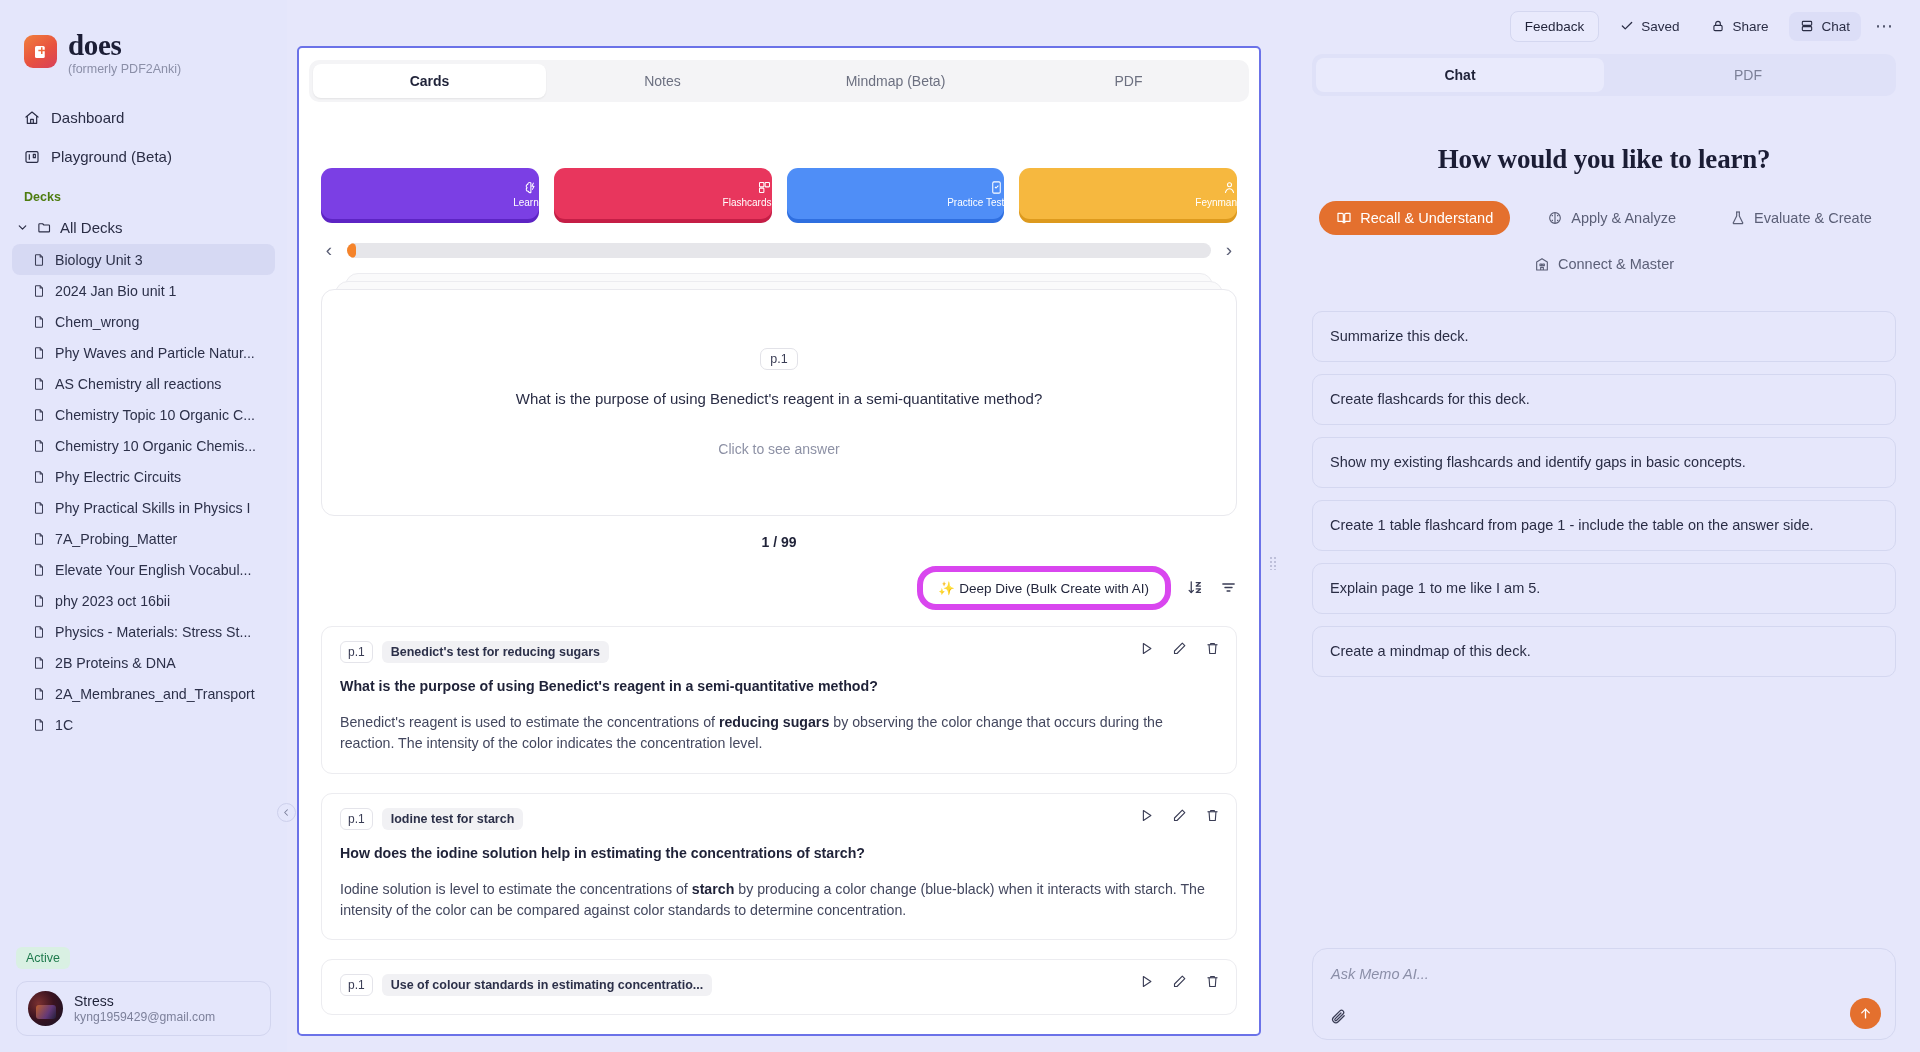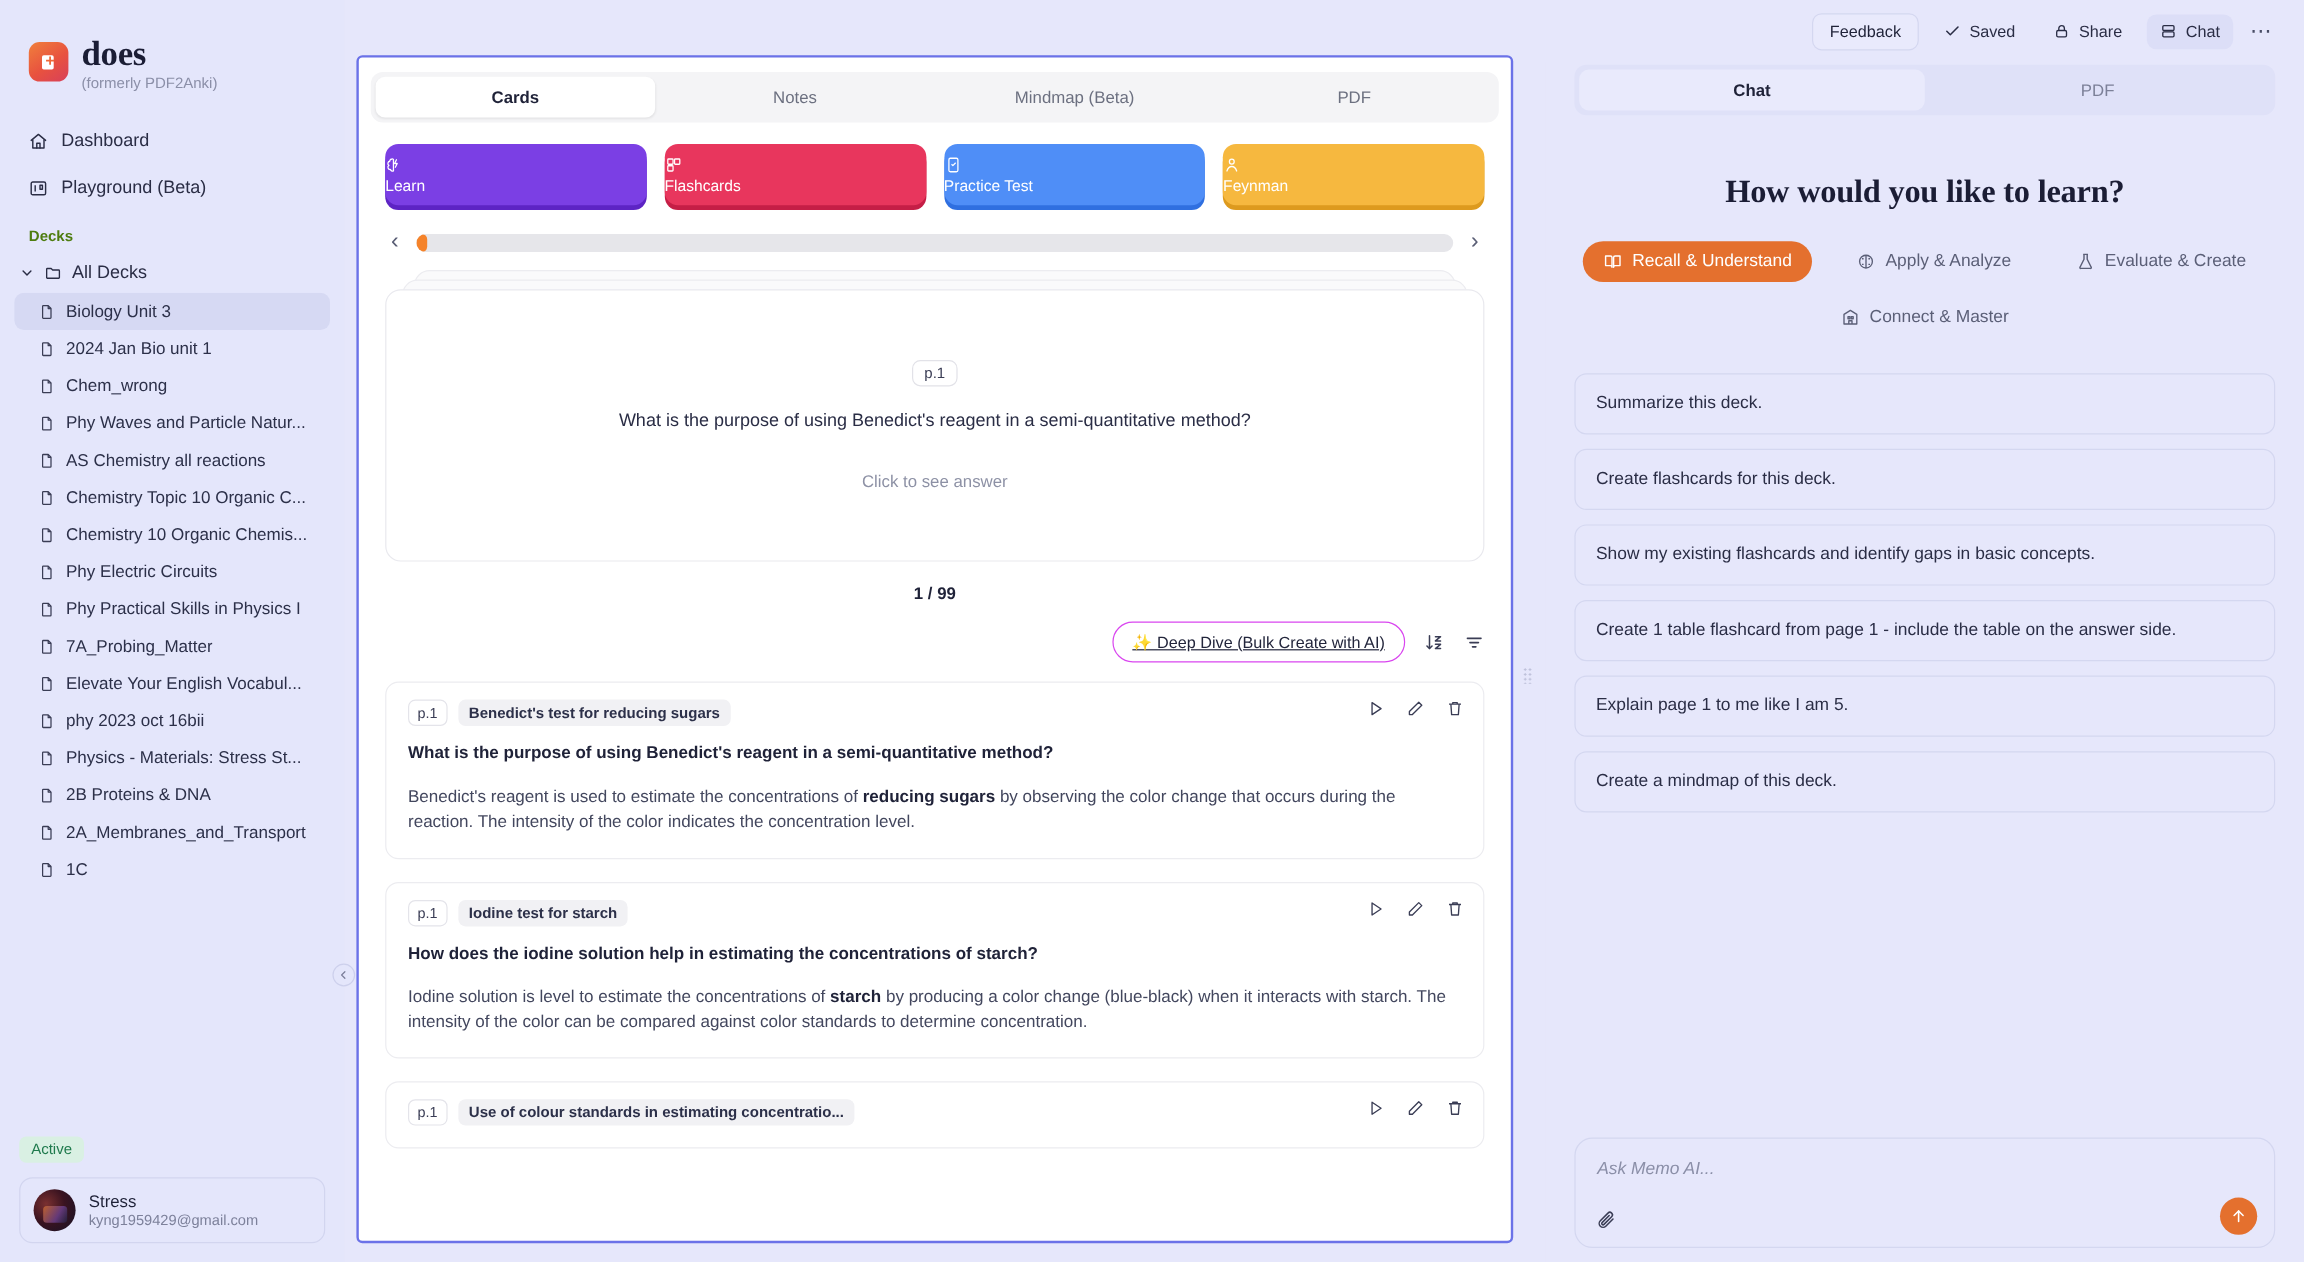--- a/index.html
+++ b/index.html
@@ -111,23 +111,24 @@
   }
   .tab {
     flex: 1 1 0; text-align: center; font-size: 14px; color: #6c7080;
     padding: 9px 0; border-radius: 8px; cursor: pointer;
   }
   .tab.active { background: #ffffff; color: #1f2238; font-weight: 700; box-shadow: 0 1px 2px rgba(0,0,0,.07); }
 
   .mode-row { display: flex; gap: 15px; padding: 18px 22px 8px 22px; flex: 0 0 auto; }
   .mode-btn {
     flex: 1 1 0; height: 51px; border-radius: 11px;
-    display: flex; flex-direction: column; align-items: flex-start; justify-content: center;
-    color: #fff; font-size: 13px; cursor: pointer; gap: 2px;
+    display: flex; flex-direction: column; align-items: flex-end; justify-content: center;
+    color: #fff; font-size: 10px; cursor: pointer; gap: 2px;
     position: relative;
+    margin-top: 48px;
   }
   .mode-btn .mode-icon { font-size: 14px; line-height: 1; }
   .mode-learn      { background:#7b3fe4; box-shadow: 0 4px 0 #5d24c4; }
   .mode-flashcards { background:#e8365d; box-shadow: 0 4px 0 #c51e46; }
   .mode-practice   { background:#4f8ef7; box-shadow: 0 4px 0 #2f6fe0; }
   .mode-feynman    { background:#f6b83f; box-shadow: 0 4px 0 #dd9a1e; }
 
   .carousel-row { display: flex; align-items: center; gap: 10px; padding: 12px 22px 0 22px; }
   .nav-arrow { font-size: 19px; color: #5a5e75; cursor: pointer; width: 16px; text-align: center; user-select:none; }
   .progress-track {
@@ -154,23 +155,23 @@
   }
   .card-question {
     font-size: 15px; color: #2a2d45; text-align: center; line-height: 1.5;
   }
   .card-hint { font-size: 14px; color: #8d91a5; margin-top: 30px; }
 
   .counter { text-align: center; font-size: 14px; font-weight: 700; color: #1f2238; padding: 18px 0 0 0; }
 
   .tools-row { display: flex; align-items: center; justify-content: flex-end; gap: 16px; padding: 16px 22px 0 22px; }
   .deep-dive {
-    border: 1px solid #d946ef; background: #fff; border-radius: 19px;
+    border: 6px solid #d946ef; background: #fff; border-radius: 19px;
     padding: 8px 16px; font-size: 13.5px; color: #23263c; cursor: pointer;
-    display: flex; align-items: center; gap: 6px; text-decoration: underline;
+    display: flex; align-items: center; gap: 6px;
   }
   .tool-icon { font-size: 16px; color: #3a3d55; cursor: pointer; }
 
   .card-list { padding: 16px 22px 0 22px; overflow: hidden; flex: 1 1 auto; }
   .list-card {
     border: 1px solid #ececf0; border-radius: 11px; background: #fff;
     padding: 14px 18px 18px 18px; margin-bottom: 19px; position: relative;
   }
   .list-head { display: flex; align-items: center; gap: 9px; }
   .pchip { font-size: 12px; color: #3a3d55; border: 1px solid #e4e4ea; border-radius: 6px; padding: 3px 7px; }

